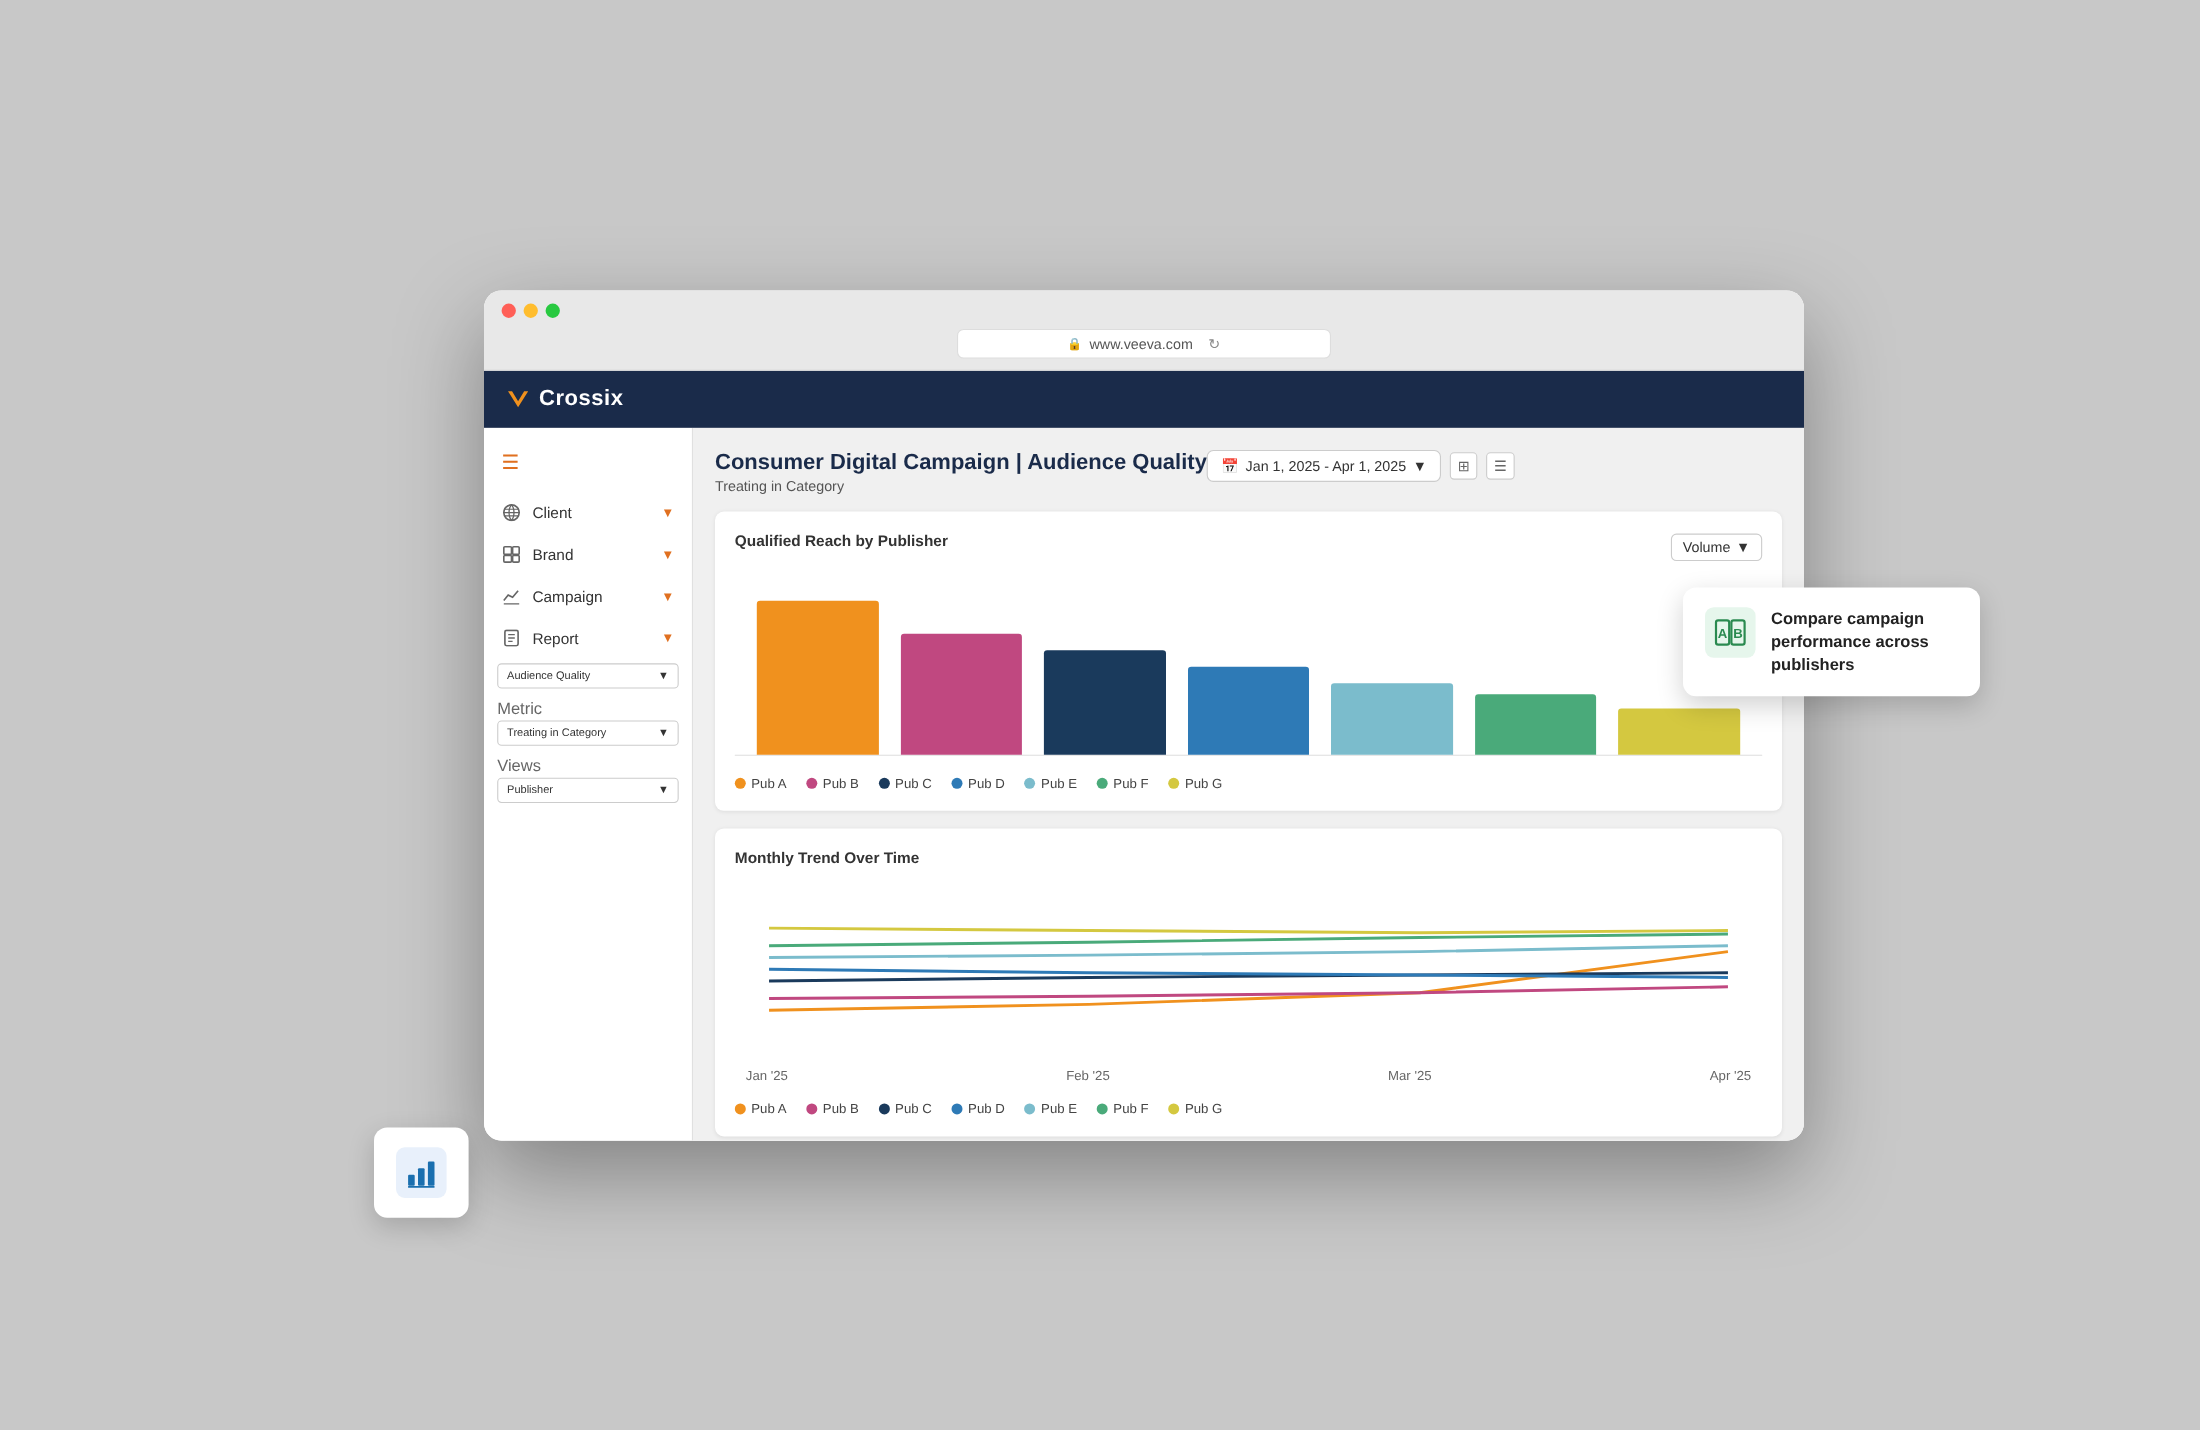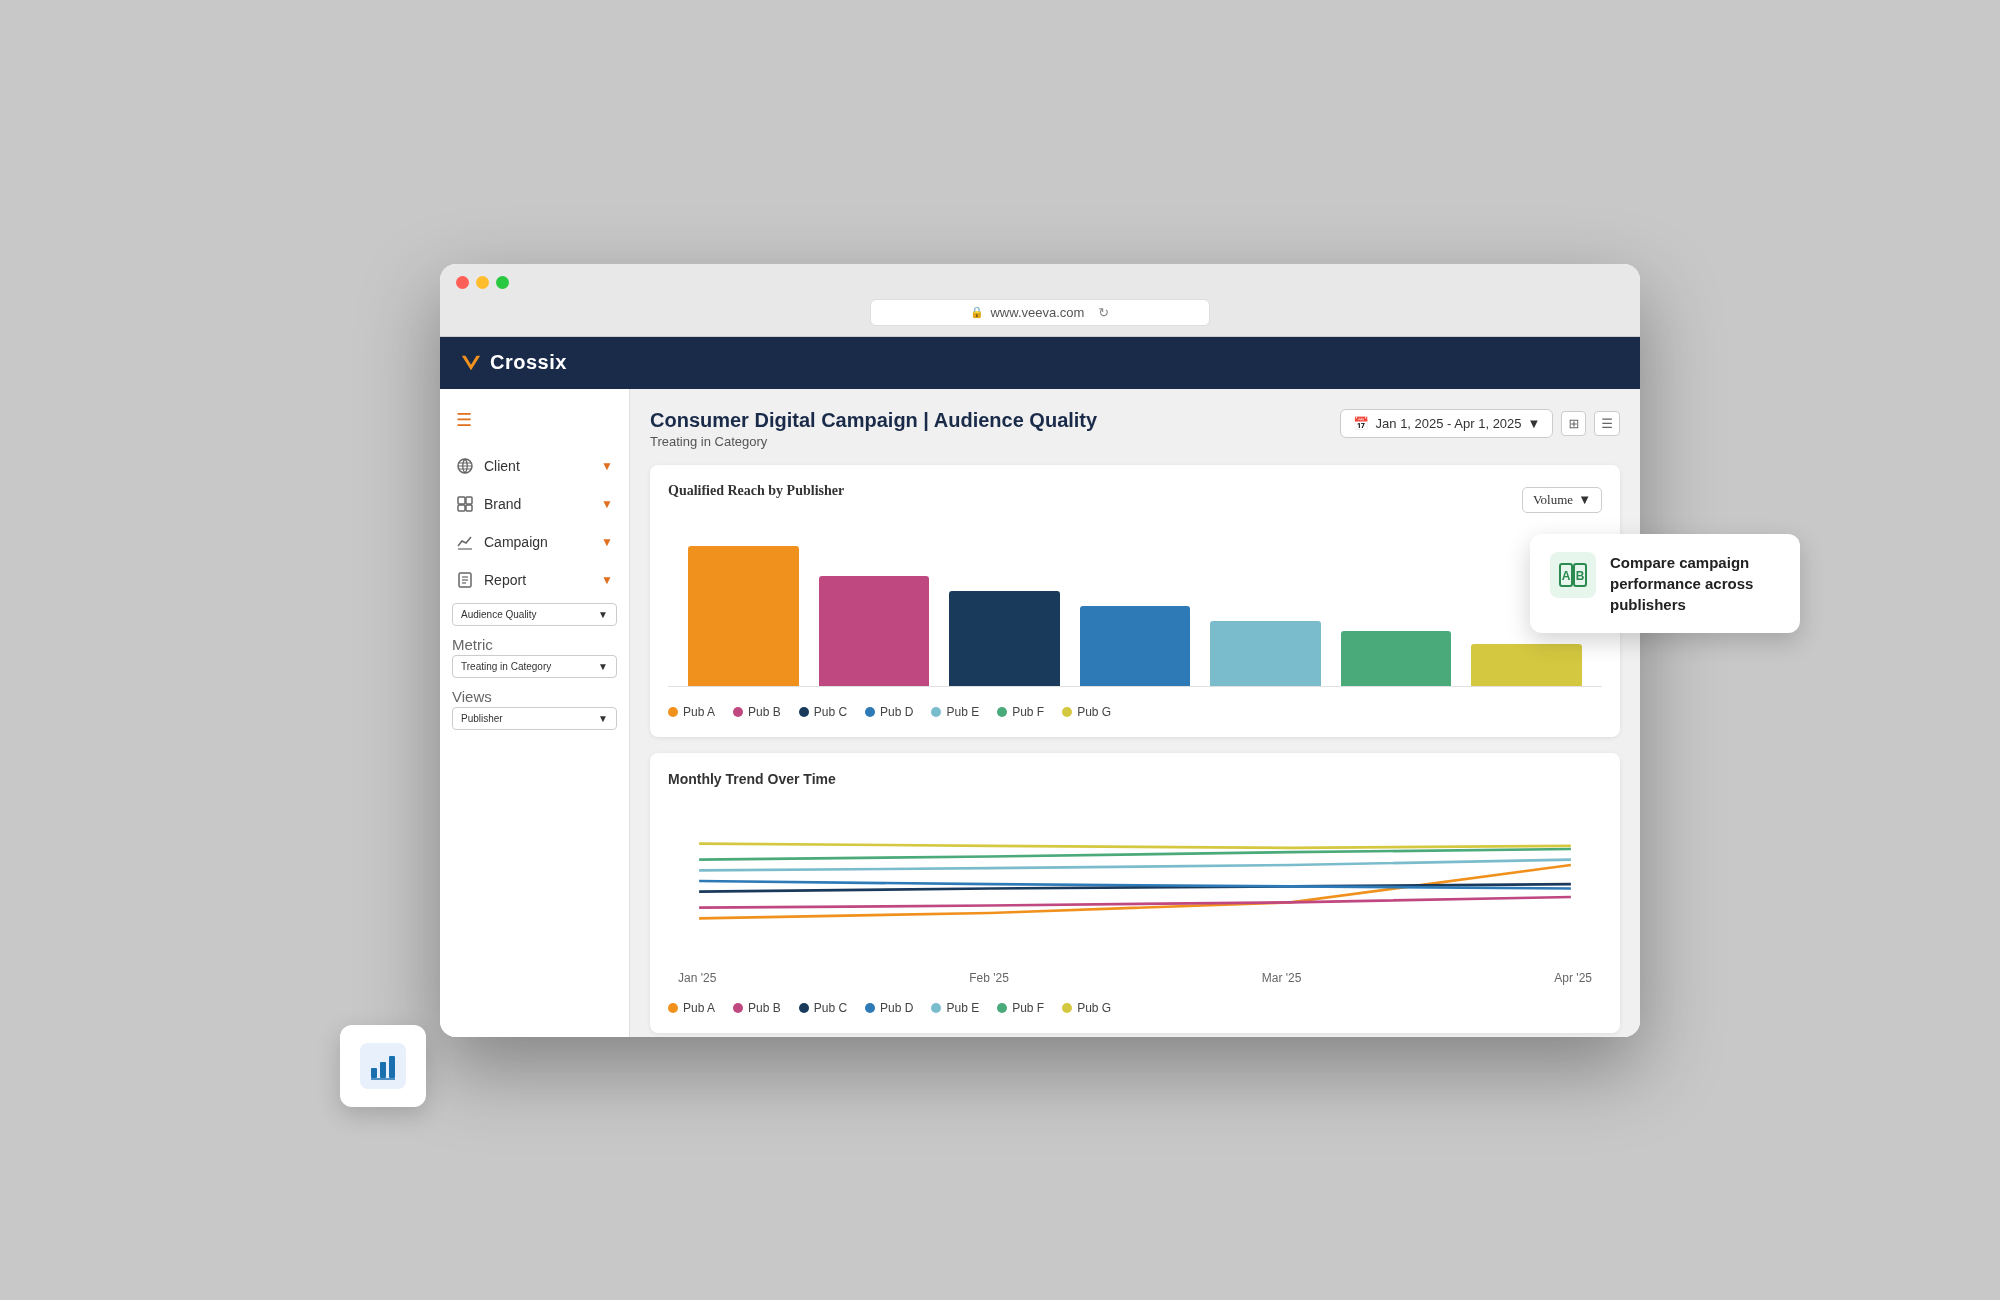--- a/index.html
+++ b/index.html
@@ -166,21 +166,21 @@
       flex: 1;
       background: #f0f0f0;
       overflow-y: auto;
       padding: 20px;
     }
 
     
     .page-header {
       display: flex;
       align-items: flex-start;
-      justify-content: space-between;
+      justify-content: flex-start;
       margin-bottom: 16px;
     }
     .page-title-section {}
     .page-title {
       font-size: 20px;
       font-weight: 700;
       color: #1a2b4a;
       margin-bottom: 2px;
     }
     .page-subtitle {
@@ -223,24 +223,23 @@
       box-shadow: 0 1px 4px rgba(0,0,0,0.08);
     }
     .chart-title {
       font-size: 14px;
       font-weight: 600;
       color: #333;
       margin-bottom: 14px;
     }
     .chart-header {
       display: flex;
-      align-items: flex-end;
+      align-items: center;
       justify-content: space-between;
       margin-bottom: 14px;
-      font-family: Liberation Serif, serif;
     }
 
     
     .volume-dropdown {
       border: 1px solid #ccc;
       border-radius: 5px;
       padding: 4px 10px;
       font-size: 13px;
       color: #333;
       background: #fff;

